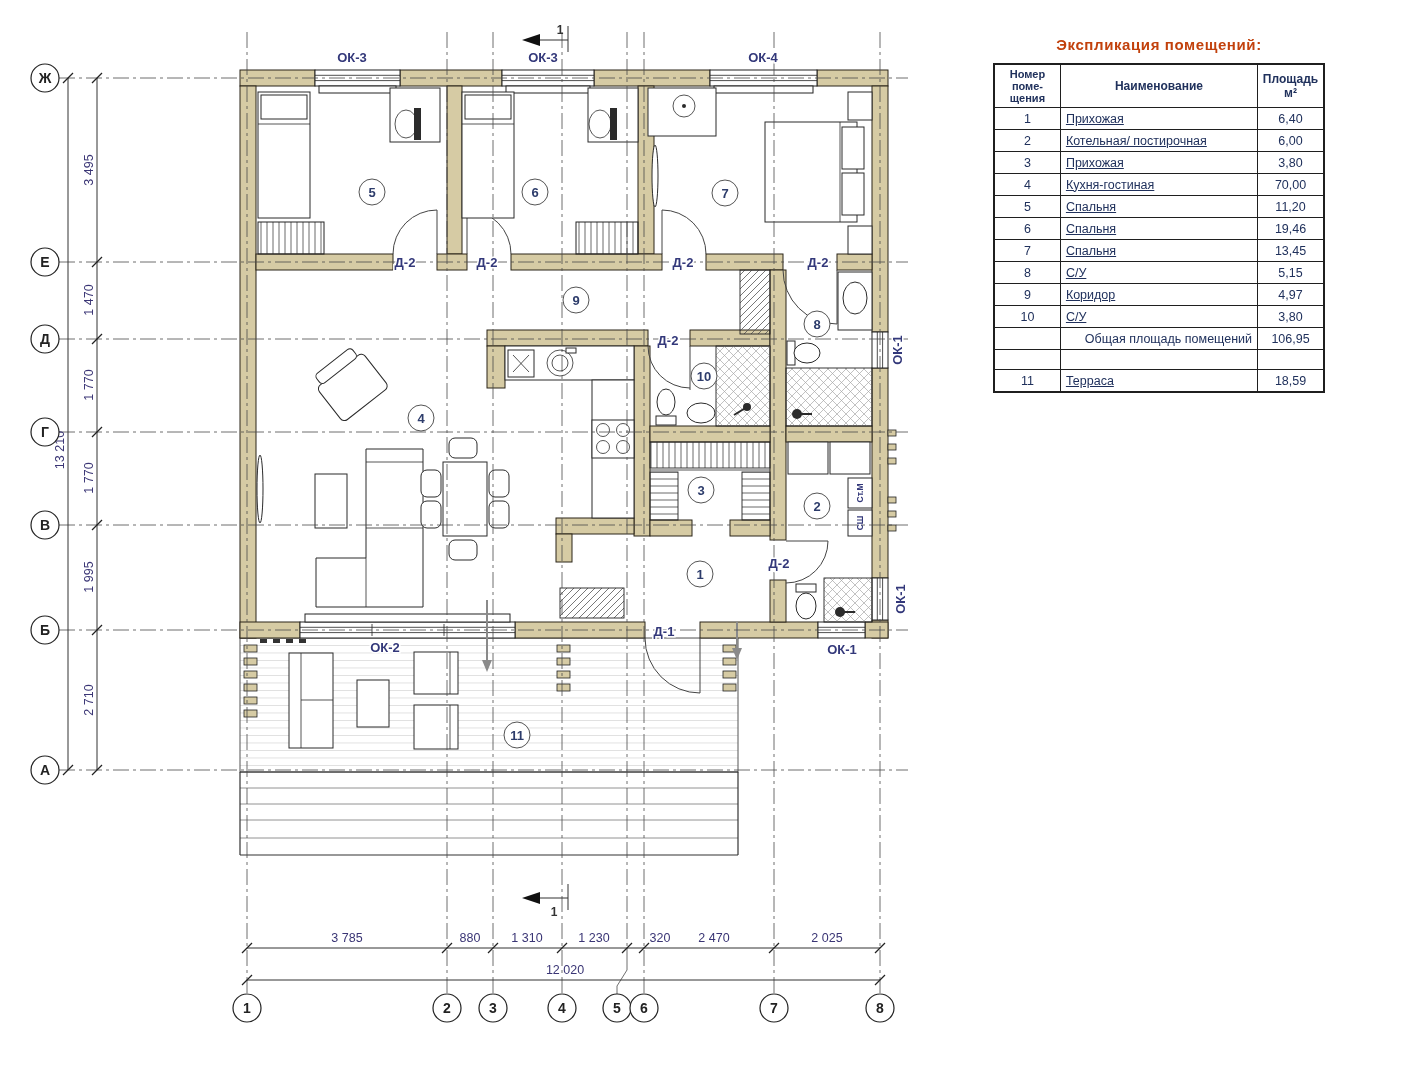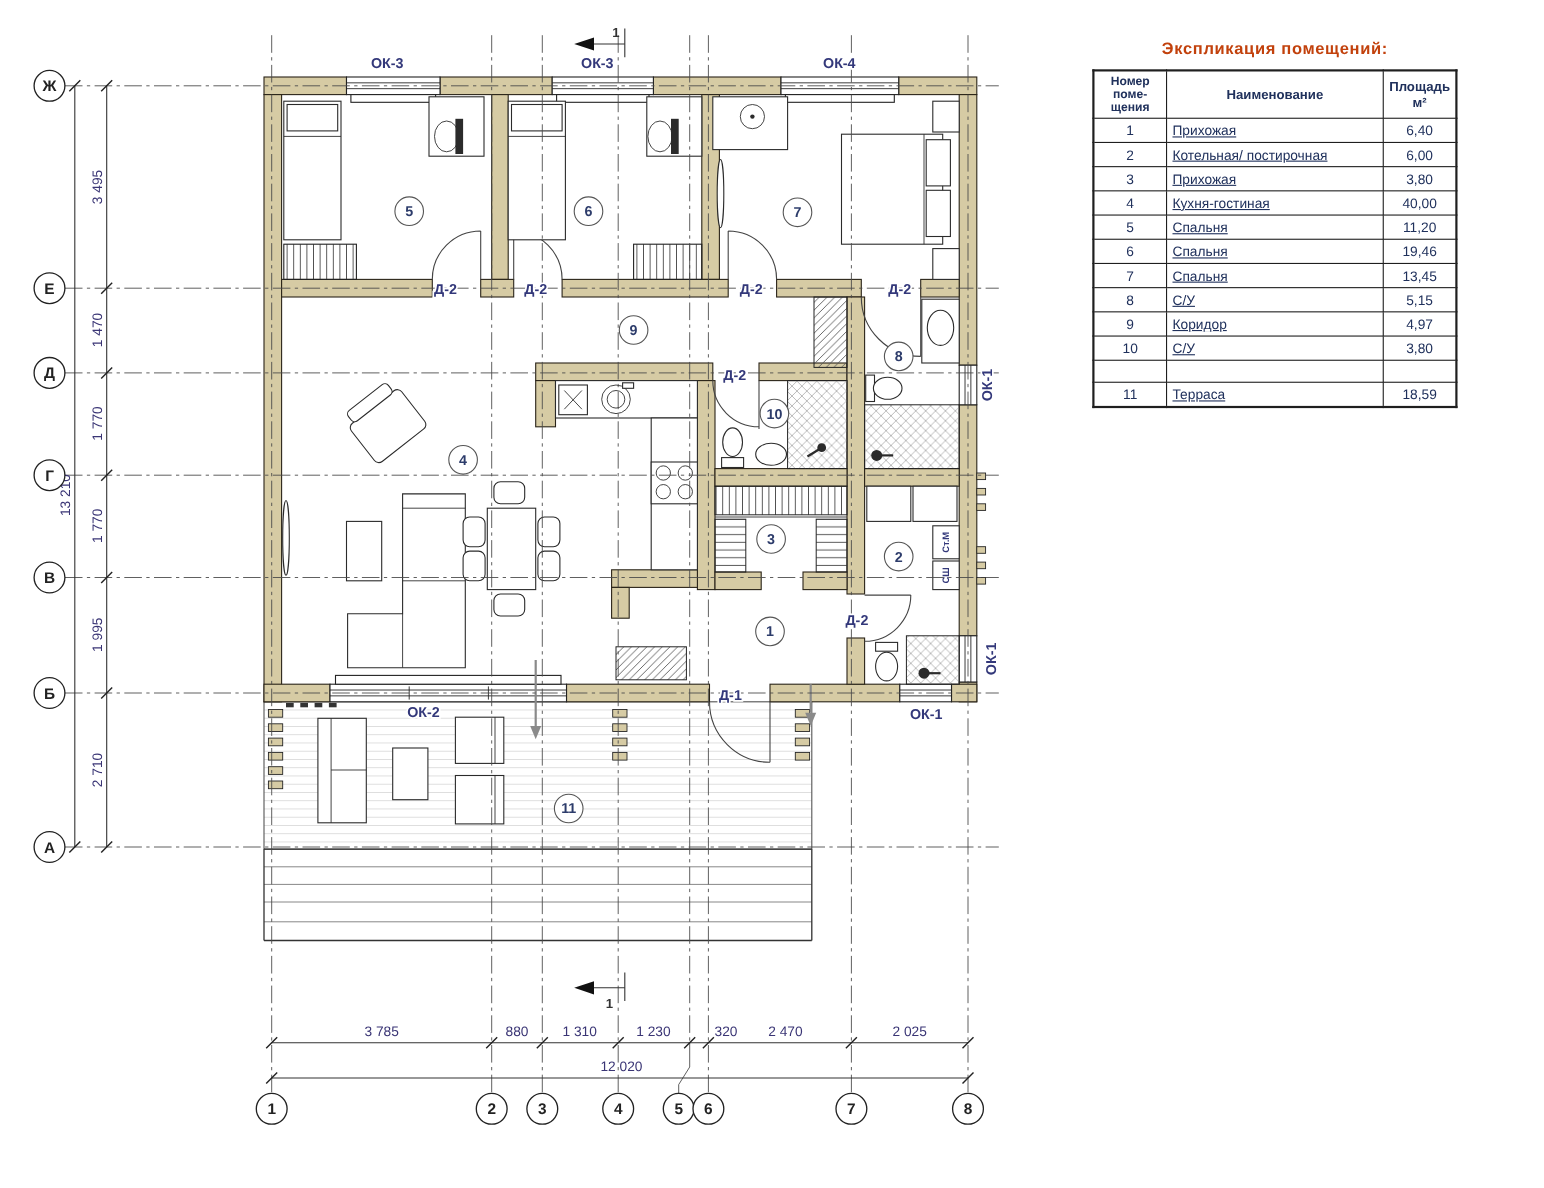--- a/index.html
+++ b/index.html
@@ -542,21 +542,21 @@
       <td class="c">6,00</td>
     </tr>
     <tr>
       <td class="c">3</td>
       <td class="l">Прихожая</td>
       <td class="c">3,80</td>
     </tr>
     <tr>
       <td class="c">4</td>
       <td class="l">Кухня-гостиная</td>
-      <td class="c">40,00</td>
+      <td class="c">70,00</td>
     </tr>
     <tr>
       <td class="c">5</td>
       <td class="l">Спальня</td>
       <td class="c">11,20</td>
     </tr>
     <tr>
       <td class="c">6</td>
       <td class="l">Спальня</td>
       <td class="c">19,46</td>
@@ -573,20 +573,25 @@
     </tr>
     <tr>
       <td class="c">9</td>
       <td class="l">Коридор</td>
       <td class="c">4,97</td>
     </tr>
     <tr>
       <td class="c">10</td>
       <td class="l">С/У</td>
       <td class="c">3,80</td>
+    </tr>
+    <tr>
+      <td class="c"></td>
+      <td class="r">Общая площадь помещений</td>
+      <td class="c">106,95</td>
     </tr>
     <tr class="empty-row">
       <td class="c"></td>
       <td class="l"></td>
       <td class="c"></td>
     </tr>
     <tr>
       <td class="c">11</td>
       <td class="l">Терраса</td>
       <td class="c">18,59</td>

